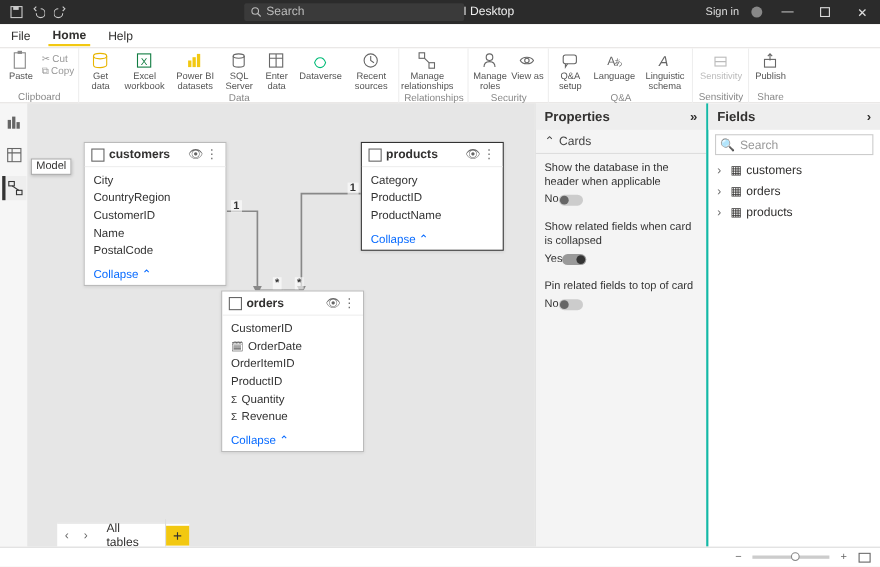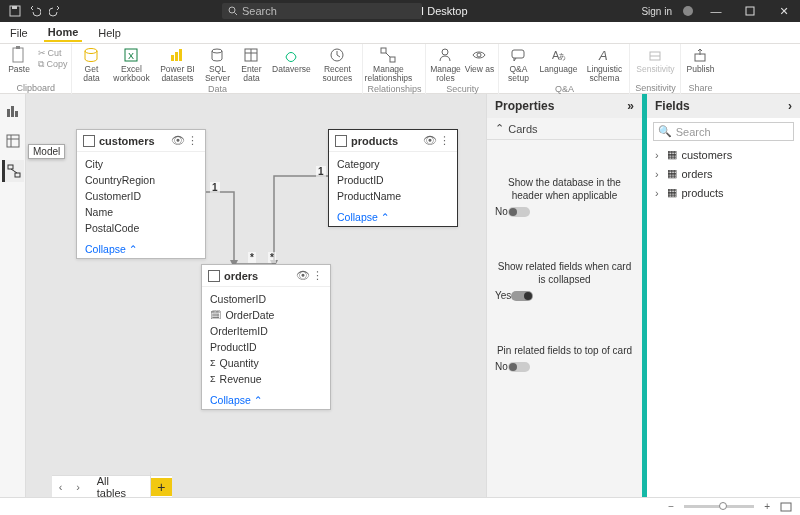--- a/index.html
+++ b/index.html
@@ -43,31 +43,31 @@
   .card .fld { display: flex; align-items: center; padding: 2px 8px; font-size: 10.5px; color: #333; gap: 4px; }
   .card .collapse { padding: 3px 8px; font-size: 10.5px; color: #0a6cff; }
   .rel-end { position: absolute; font-size: 10px; color: #333; font-weight: 600; background: rgba(255,255,255,0.6); padding: 0 2px; }
 
   .bottom { position: absolute; left: 26px; right: 314px; bottom: 0; height: 22px; background: #fff; display: flex; align-items: center; border-top: 1px solid #ddd; }
   .bottom .chev { width: 18px; text-align: center; color: #666; }
   .bottom .tab { padding: 3px 10px; font-size: 11px; border-right: 1px solid #ddd; }
   .bottom .plus { width: 22px; height: 18px; background: #f2c811; display: flex; align-items: center; justify-content: center; font-size: 14px; }
 
   .panels { width: 314px; display: flex; }
-  .props { width: 158px; background: #f4f4f4; border-left: 1px solid #ddd; display: flex; flex-direction: column; text-align: center; }
+  .props { width: 158px; background: #f4f4f4; border-left: 1px solid #ddd; display: flex; flex-direction: column; }
   .panel-hdr { height: 24px; display: flex; align-items: center; justify-content: space-between; padding: 0 8px; font-size: 12px; font-weight: 600; background: #eee; }
   .panel-sub { display: flex; align-items: center; padding: 4px 8px; font-size: 11px; color: #444; gap: 4px; border-bottom: 1px solid #ddd; }
-  .prop-item { padding: 6px 8px; font-size: 10px; color: #333; line-height: 1.3; margin-top: 30px; }
+  .prop-item { padding: 6px 8px; font-size: 10px; color: #333; line-height: 1.3; }
   .toggle-row { display: flex; align-items: center; gap: 0; margin-top: 3px; }
   .toggle { width: 22px; height: 10px; border-radius: 5px; background: #ccc; position: relative; }
   .toggle .knob { position: absolute; width: 8px; height: 8px; border-radius: 50%; background: #666; top: 1px; left: 1px; }
   .toggle.on .knob { left: 13px; background: #333; }
   .toggle.on { background: #999; }
 
-  .fields-pane { width: 160px; background: #fff; border-left: 5px solid #14b8a6; display: flex; flex-direction: column; }
+  .fields-pane { width: 160px; background: #fff; border-left: 2px solid #14b8a6; display: flex; flex-direction: column; }
   .fsearch { margin: 4px 6px; border: 1px solid #ccc; display: flex; align-items: center; padding: 2px 4px; gap: 4px; font-size: 11px; color: #999; }
   .ftable { display: flex; align-items: center; gap: 4px; padding: 3px 8px; font-size: 11px; }
   .ftable .chev2 { width: 8px; color: #666; }
 
   .statusbar { position: absolute; bottom: 0; left: 0; right: 0; height: 18px; background: #fff; border-top: 1px solid #ddd; display: flex; align-items: center; justify-content: flex-end; padding-right: 8px; gap: 10px; font-size: 10px; color: #666; }
   svg { display: block; }
 </style>
 </head>
 <body>
 

